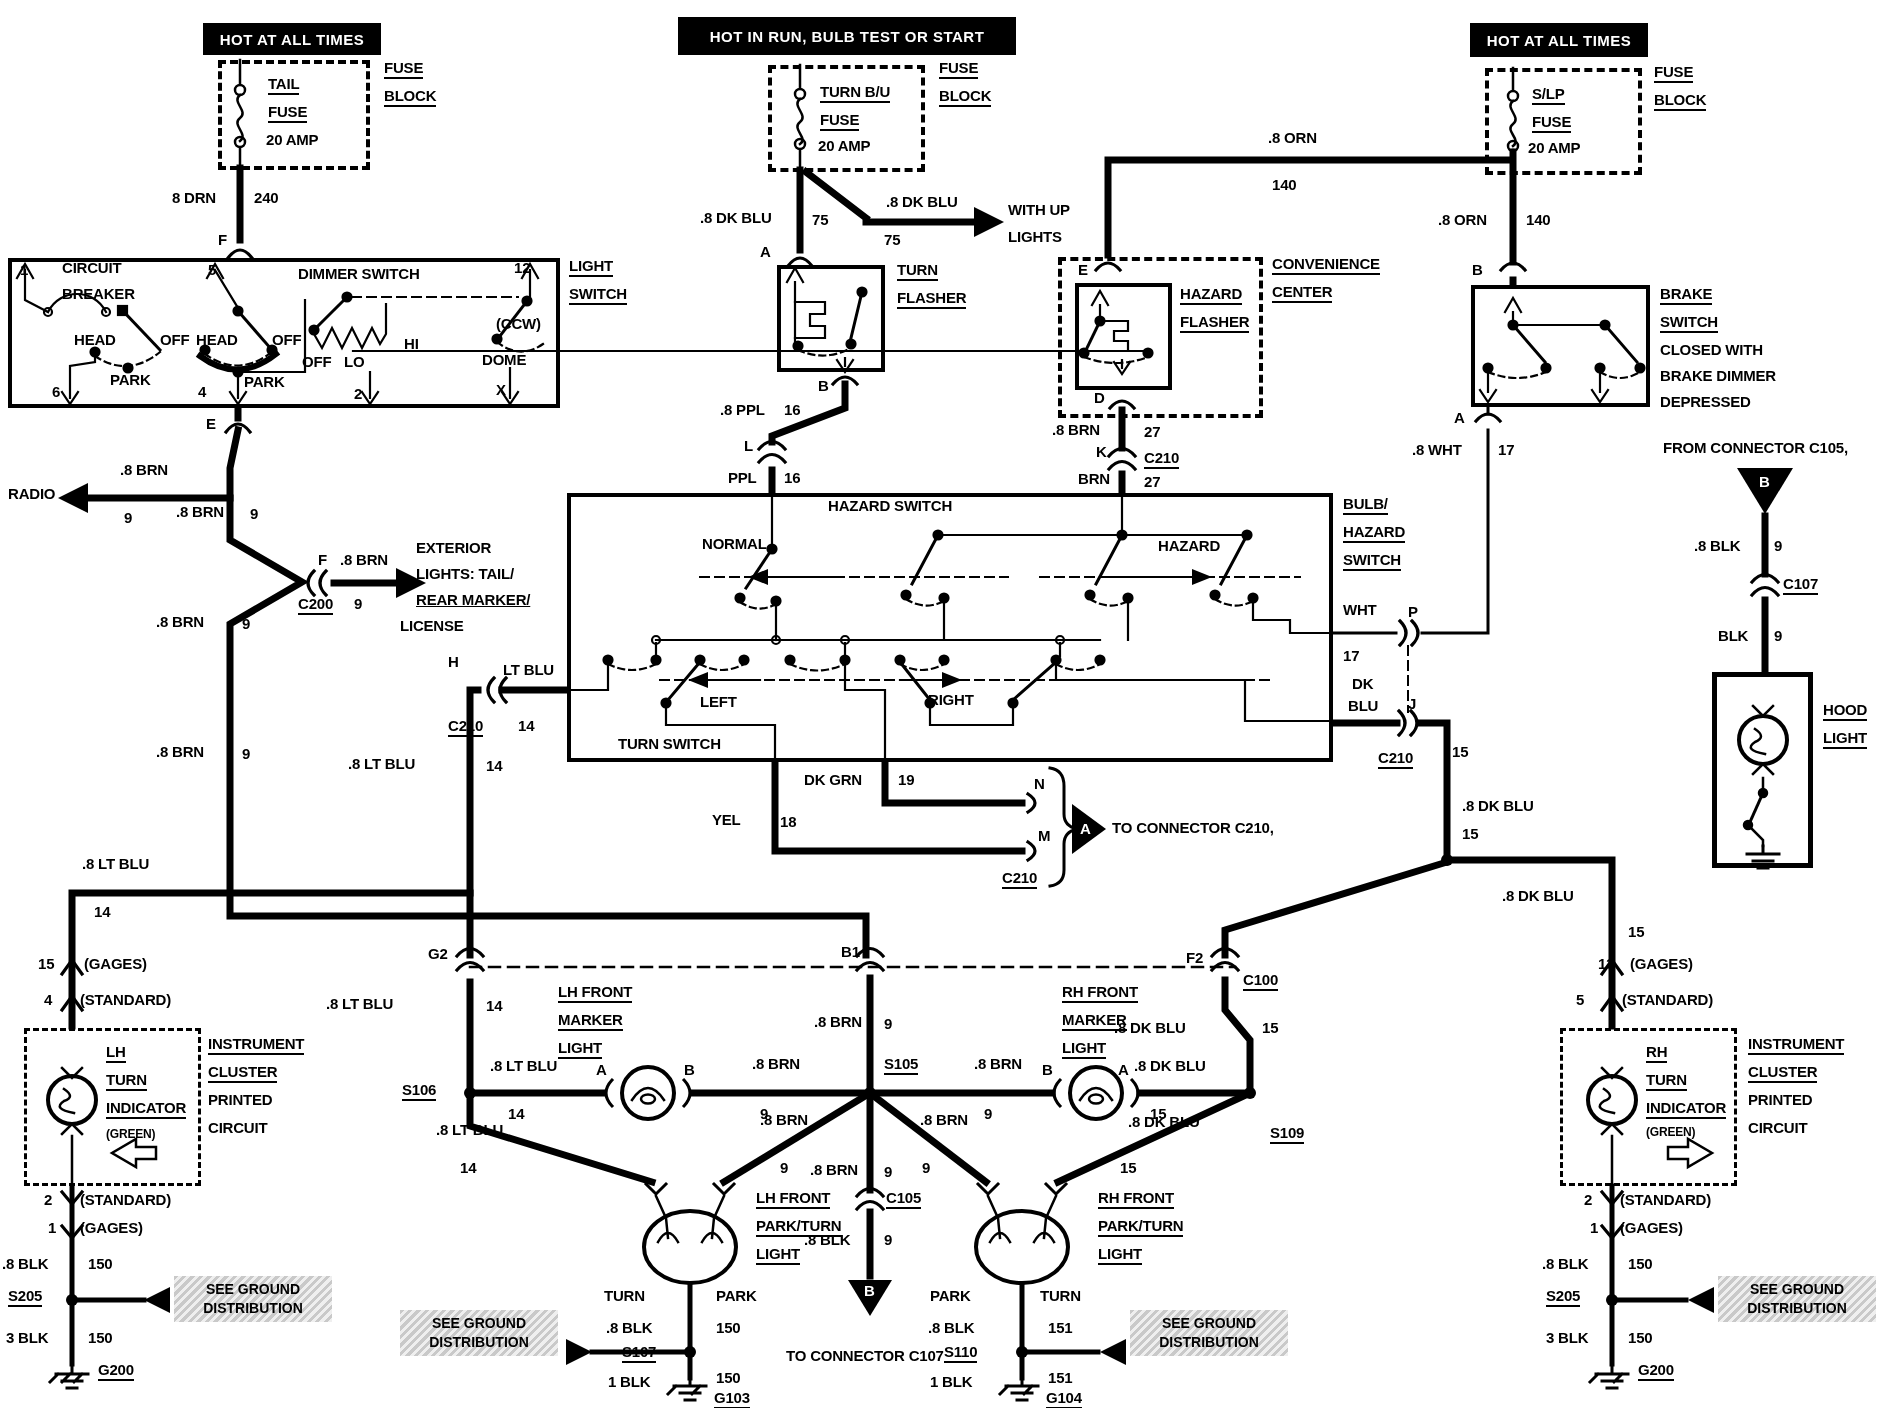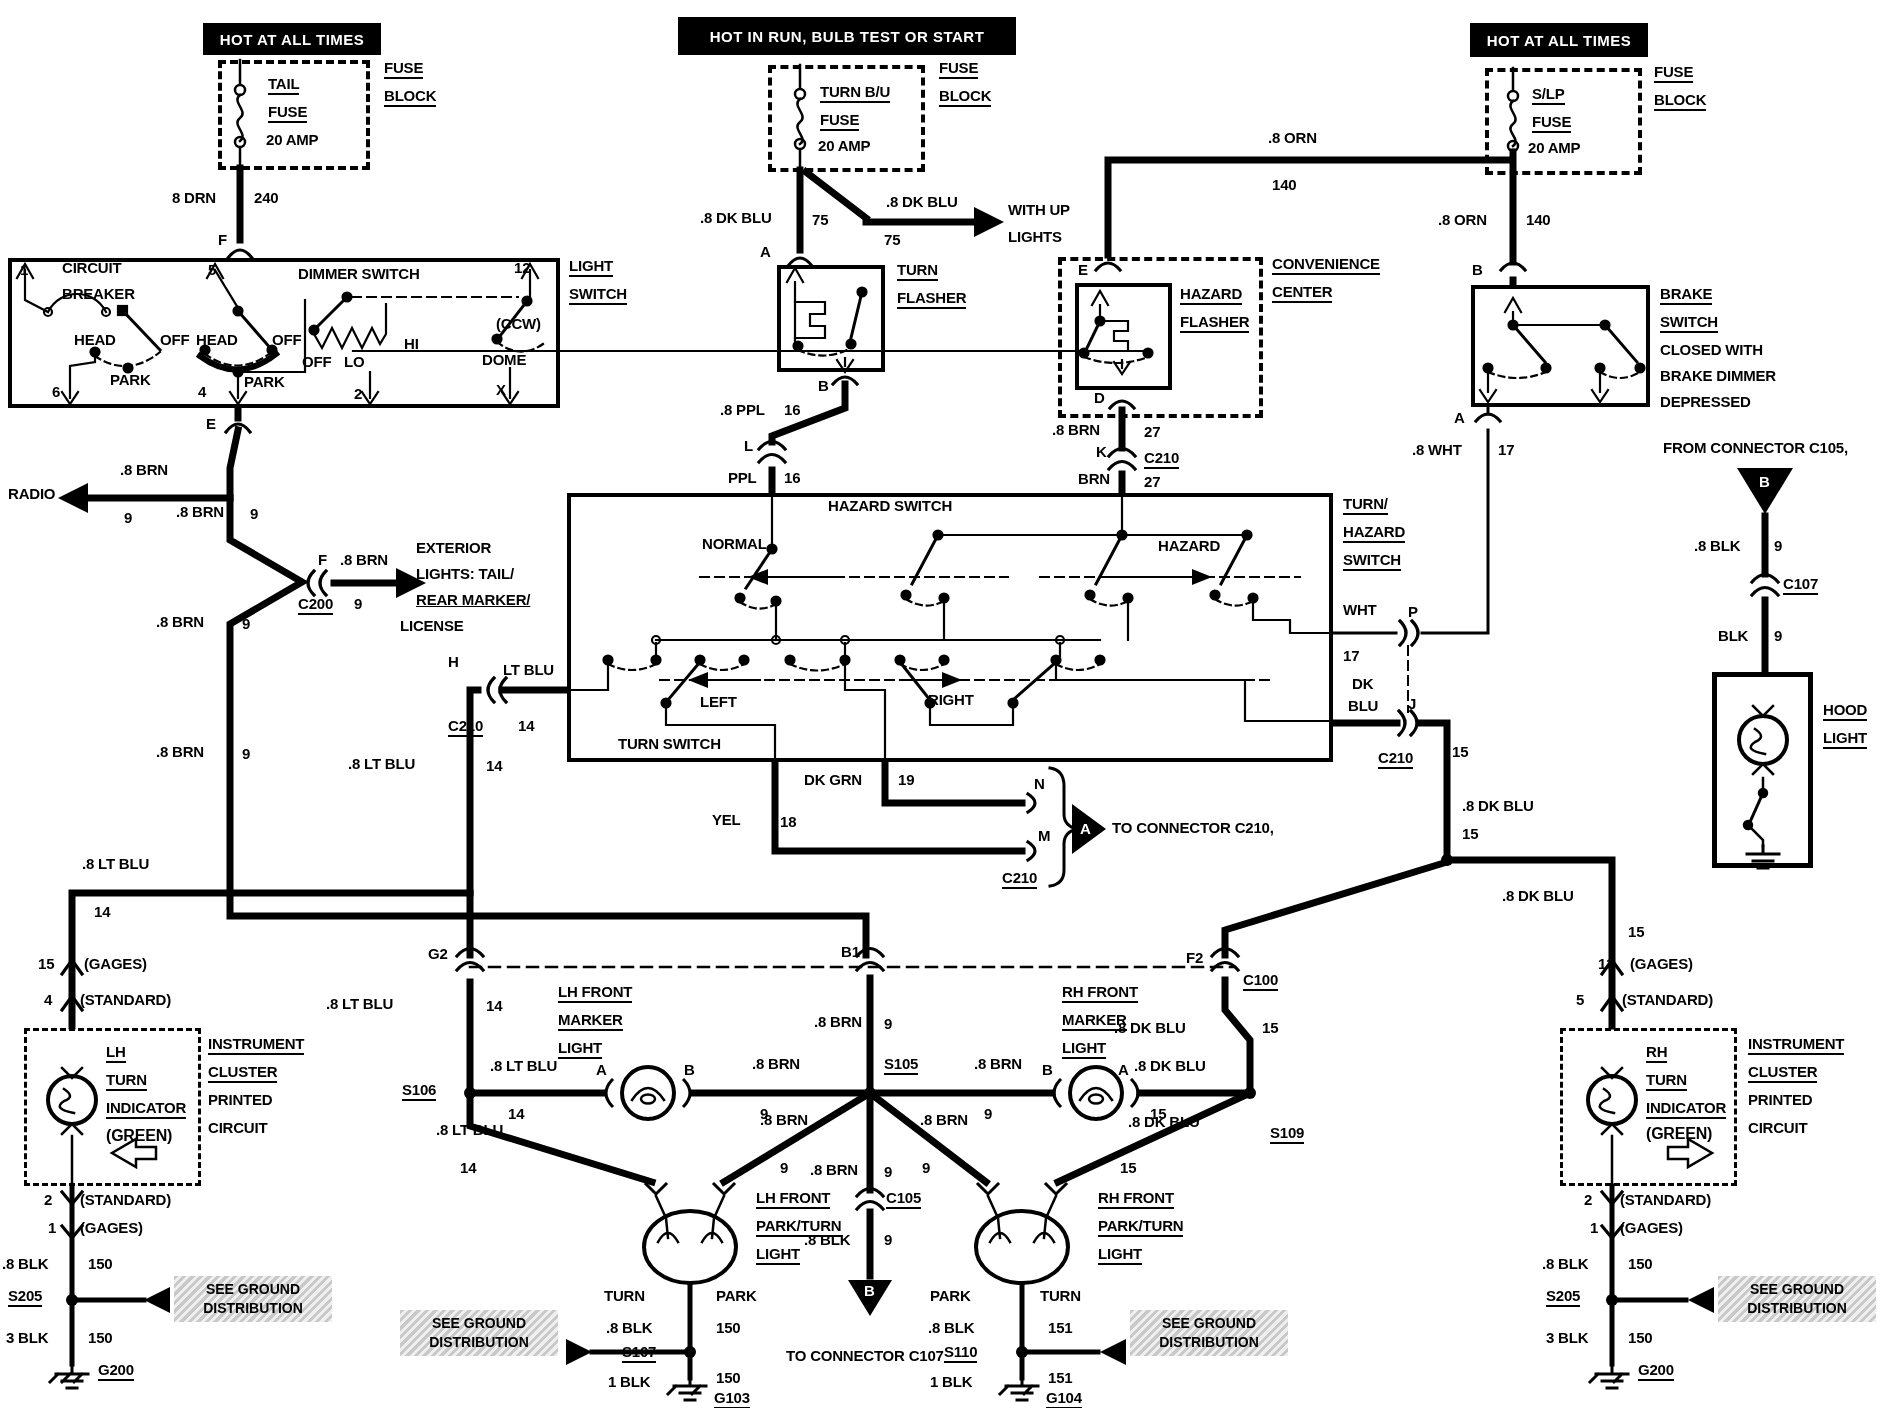--- a/index.html
+++ b/index.html
@@ -7,21 +7,21 @@
          font-family:"Liberation Sans",sans-serif;}
   #stage *{box-sizing:border-box;}
   svg{position:absolute;left:0;top:0;pointer-events:none;}
   .box{position:absolute;border:4px solid #000;}
   .dbox{position:absolute;border:4px dashed #000;}
   .dbox2{position:absolute;border:3px dashed #000;}
   .hdr{position:absolute;background:#000;color:#fff;display:flex;align-items:center;justify-content:center;
        font:700 15px/1 "Liberation Sans",sans-serif;letter-spacing:.5px;white-space:pre;}
   .lbl{position:absolute;font:700 15px/1.04 "Liberation Sans",sans-serif;color:#000;white-space:pre;letter-spacing:-.2px;}
   .lbl.u{border-bottom:2.5px solid #000;padding-bottom:1px;}
-  .lbl.s{font-size:16px;}
+  .lbl.s{font-size:12px;}
   .lbl.wh{color:#fff;z-index:6;}
   .sgbox{position:absolute;display:flex;flex-direction:column;align-items:center;justify-content:center;
          background:repeating-linear-gradient(135deg,#c9c9c9 0 3px,#efefef 3px 6px);
          font:700 14px/1.35 "Liberation Sans",sans-serif;color:#000;white-space:pre;text-align:center;}
   .lyr{position:absolute;left:0;top:0;width:100%;height:100%;}
 </style>
 </head>
 <body>
 
 <div id="stage">
@@ -465,21 +465,21 @@
       <div class="lbl" style="left: 1526px; top: 212px;">140</div>
       <div class="lbl" style="left: 1472px; top: 262px;">B</div>
       <div class="lbl u" style="left: 1660px; top: 286px;">BRAKE</div>
       <div class="lbl u" style="left: 1660px; top: 314px;">SWITCH</div>
       <div class="lbl" style="left: 1660px; top: 342px;">CLOSED WITH</div>
       <div class="lbl" style="left: 1660px; top: 368px;">BRAKE DIMMER</div>
       <div class="lbl" style="left: 1660px; top: 394px;">DEPRESSED</div>
       <div class="lbl" style="left: 1454px; top: 410px;">A</div>
       <div class="lbl" style="left: 1412px; top: 442px;">.8 WHT</div>
       <div class="lbl" style="left: 1498px; top: 442px;">17</div>
-      <div class="lbl u" style="left: 1343px; top: 496px;">TURN/</div>
+      <div class="lbl u" style="left: 1343px; top: 496px;">BULB/</div>
       <div class="lbl u" style="left: 1343px; top: 524px;">HAZARD</div>
       <div class="lbl u" style="left: 1343px; top: 552px;">SWITCH</div>
       <div class="lbl" style="left: 828px; top: 498px;">HAZARD SWITCH</div>
       <div class="lbl" style="left: 702px; top: 536px;">NORMAL</div>
       <div class="lbl" style="left: 1158px; top: 538px;">HAZARD</div>
       <div class="lbl" style="left: 700px; top: 694px;">LEFT</div>
       <div class="lbl" style="left: 928px; top: 692px;">RIGHT</div>
       <div class="lbl" style="left: 618px; top: 736px;">TURN SWITCH</div>
       <div class="lbl" style="left: 1343px; top: 602px;">WHT</div>
       <div class="lbl" style="left: 1408px; top: 604px;">P</div>

